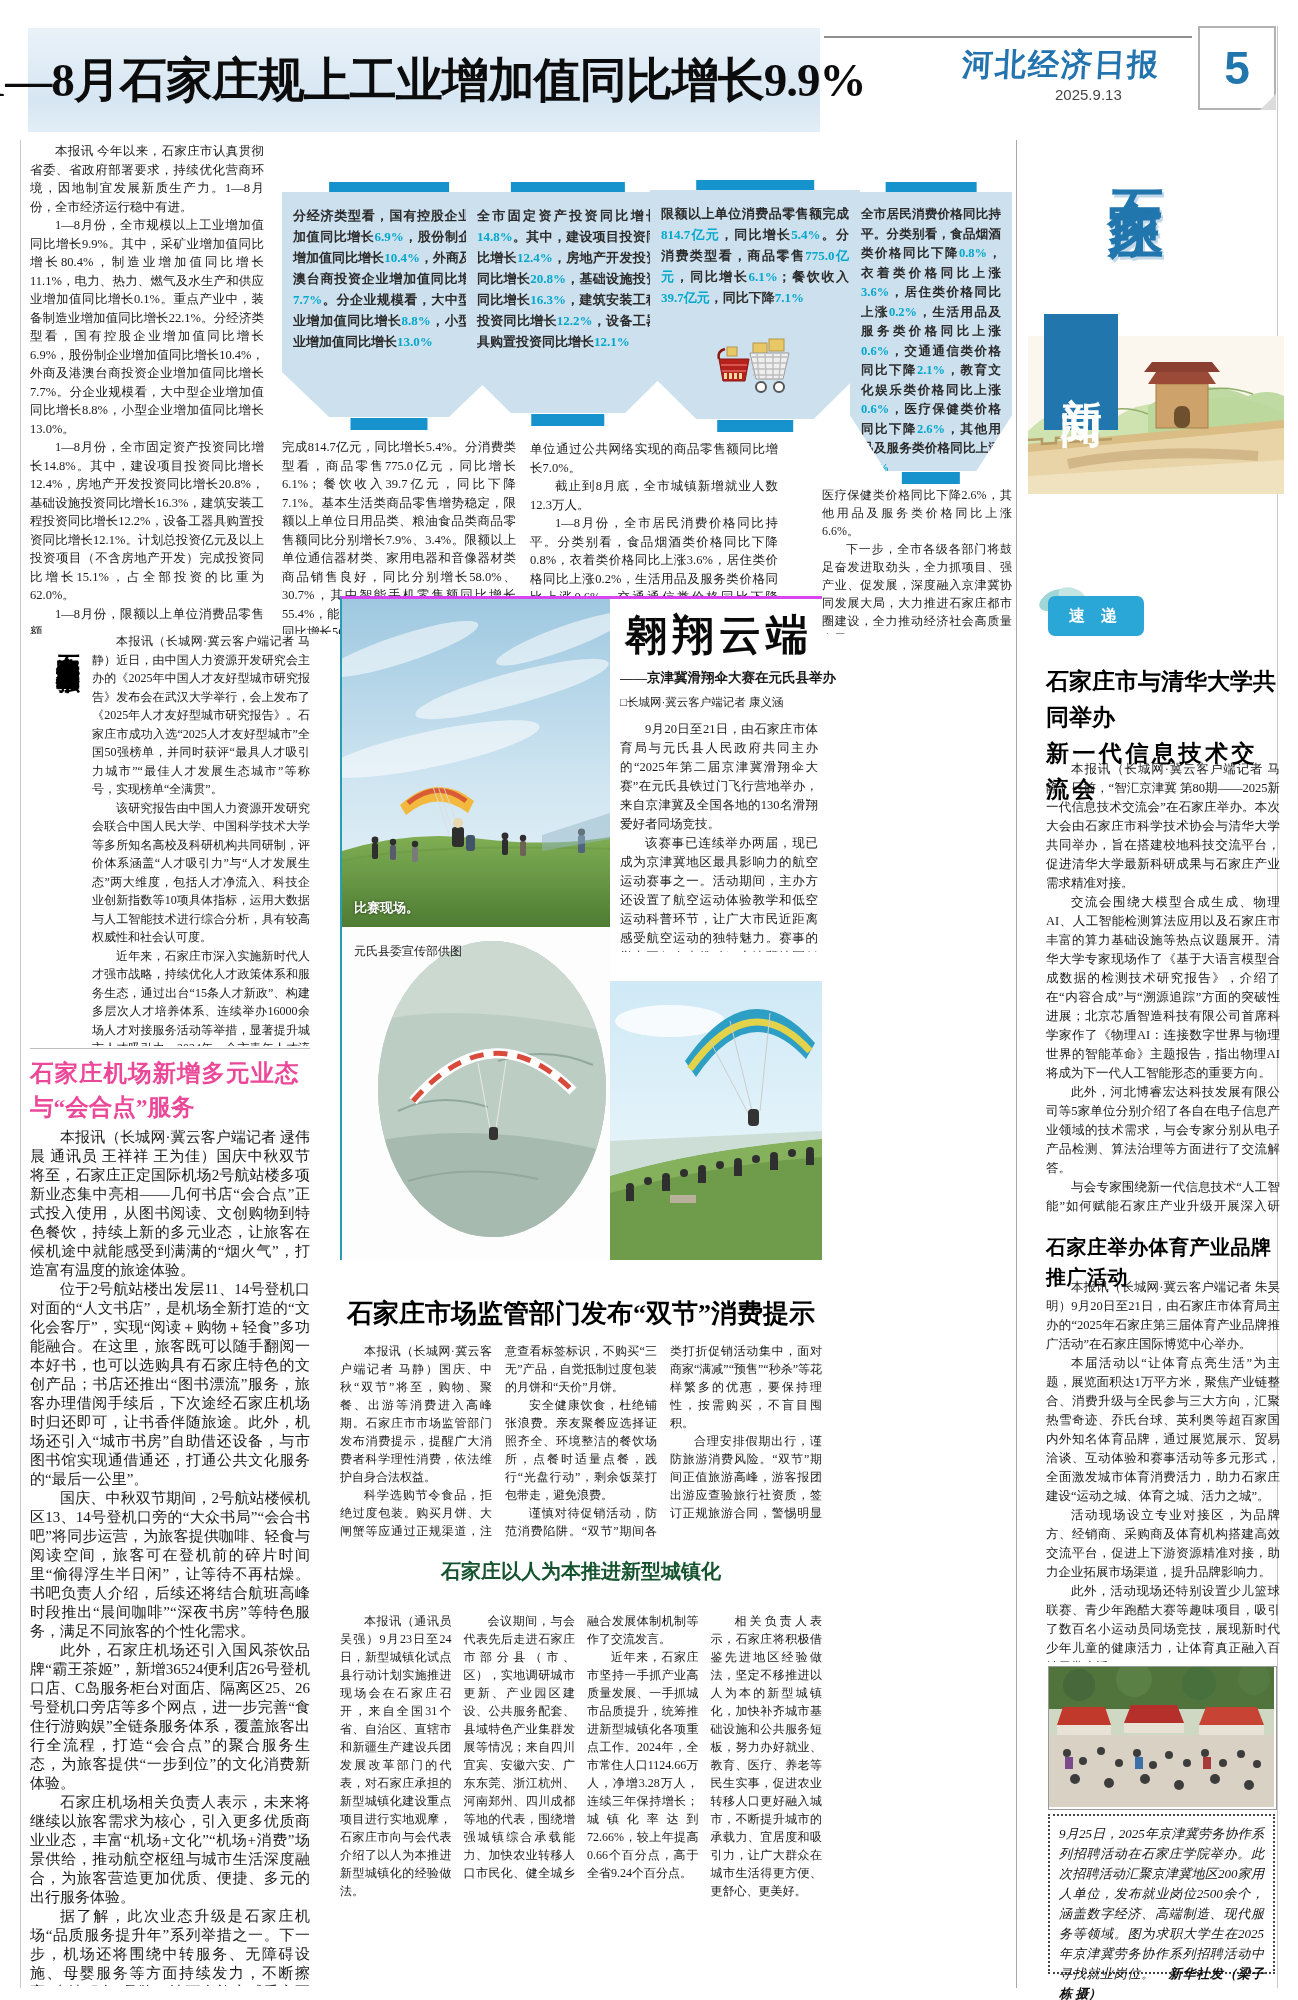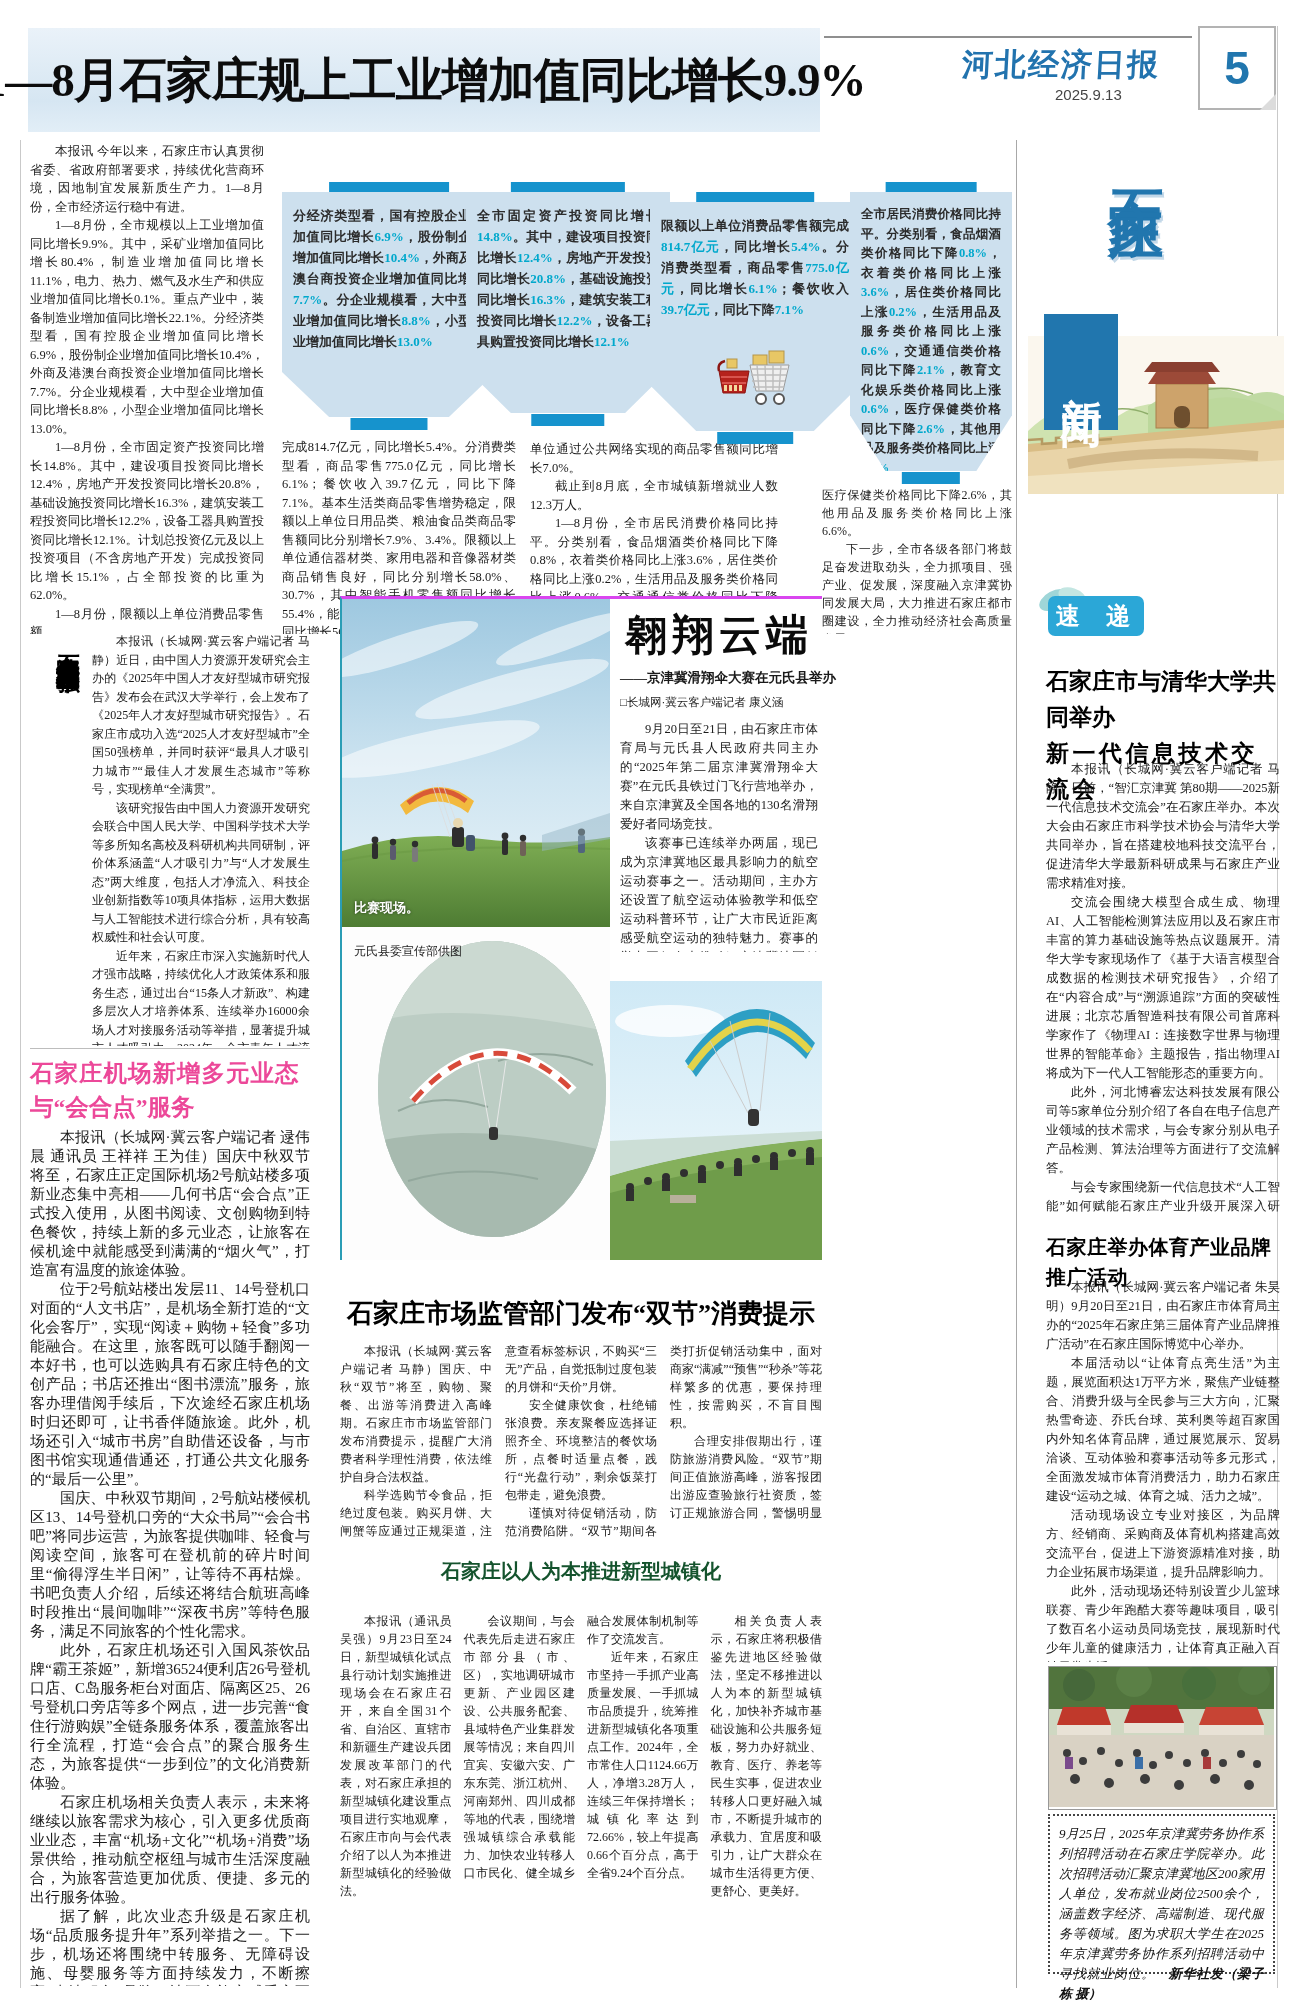--- a/index.html
+++ b/index.html
@@ -37,37 +37,37 @@
   .pbox .tab-top{position:absolute;top:0;left:50%;transform:translateX(-50%);width:56%;height:10px;background:#1693cd;}
   .pbox .tab-bot{position:absolute;bottom:0;left:50%;transform:translateX(-50%);width:36%;height:12px;background:#1693cd;}
   .pbox .pbody{position:absolute;top:10px;left:0;right:0;bottom:13px;background:#cde0ee;
      clip-path:polygon(0 0,100% 0,100% 80%,78% 100%,22% 100%,0 80%);
      padding:13px 11px 6px 11px;font-size:13px;line-height:21px;font-weight:bold;color:#2b2b2b;
      text-align:justify;box-sizing:border-box;}
   .pbox .pbody .lead-in{text-indent:2em;display:inline;}
   .num{color:#00a8cc;}
   #box1{left:282px;top:182px;width:170px;height:248px;padding-left:44px;}
   #box2{left:466px;top:182px;width:168px;height:244px;padding-left:36px;}
-  #box3{left:650px;top:192px;width:210px;height:252px;}
+  #box3{left:650px;top:180px;width:210px;height:252px;}
   #box4{left:850px;top:182px;width:162px;height:302px;}
   #box4 .pbody{font-size:12.5px;line-height:19.5px;}
   #cart-wrap{position:absolute;left:50%;transform:translateX(-50%);bottom:18px;}
   
   #vline-right{left:1016px;top:140px;width:1px;height:1848px;background:#a8a8a8;}
   #sjz-title{left:1104px;top:146px;width:70px;height:200px;writing-mode:vertical-rl;text-orientation:upright;
      font-size:56px;font-weight:900;color:#2176ae;text-shadow:2px 3px 0 #c3d8e8;letter-spacing:6px;}
   #xinwen-box{left:1044px;top:314px;width:74px;height:116px;background:#2176ae;z-index:3;
      display:flex;align-items:center;justify-content:center;}
   #xinwen-box .v{writing-mode:vertical-rl;text-orientation:upright;color:#fff;font-size:42px;font-weight:bold;letter-spacing:8px;}
   #landscape{left:1028px;top:336px;width:256px;height:158px;z-index:1;}
   #editors{left:1048px;top:496px;width:232px;font-size:13.5px;line-height:19px;color:#222;
      font-family:"Liberation Sans",sans-serif;}
   
   #sudi{left:1048px;top:596px;width:96px;height:40px;background:#2ba7d7;border-radius:7px;z-index:2;
-     display:flex;align-items:center;justify-content:center;color:#fff;font-size:24px;font-weight:bold;letter-spacing:6px;font-family:Liberation Mono, monospace;}
+     display:flex;align-items:center;justify-content:center;color:#fff;font-size:16px;font-weight:bold;letter-spacing:6px;}
   #sudi-leaf{left:1036px;top:584px;z-index:1;}
   .rc-headline{left:1046px;width:236px;font-weight:900;color:#000;}
   #qh-headline{top:664px;font-size:23px;line-height:36px;}
   #qh-headline .l2{letter-spacing:3.5px;}
   #qh-body{left:1046px;top:760px;width:234px;height:458px;font-size:12.5px;line-height:19px;}
   #ty-headline{top:1232px;font-size:20px;line-height:30px;letter-spacing:0.5px;}
   #ty-body{left:1046px;top:1278px;width:234px;height:384px;font-size:12.5px;line-height:19px;}
   #red-photo{left:1048px;top:1666px;width:227px;height:142px;border:1px solid #999;}
   #jf-caption{left:1048px;top:1814px;width:227px;height:160px;border:2px dotted #444;box-sizing:border-box;
      padding:8px 9px;font-size:13px;line-height:20px;font-style:italic;color:#111;}

